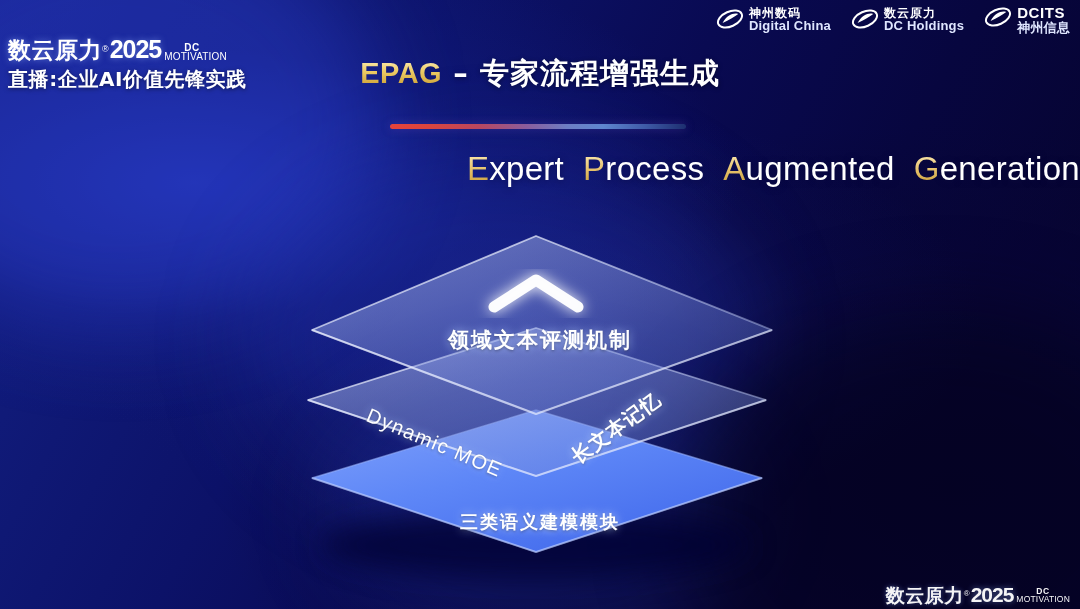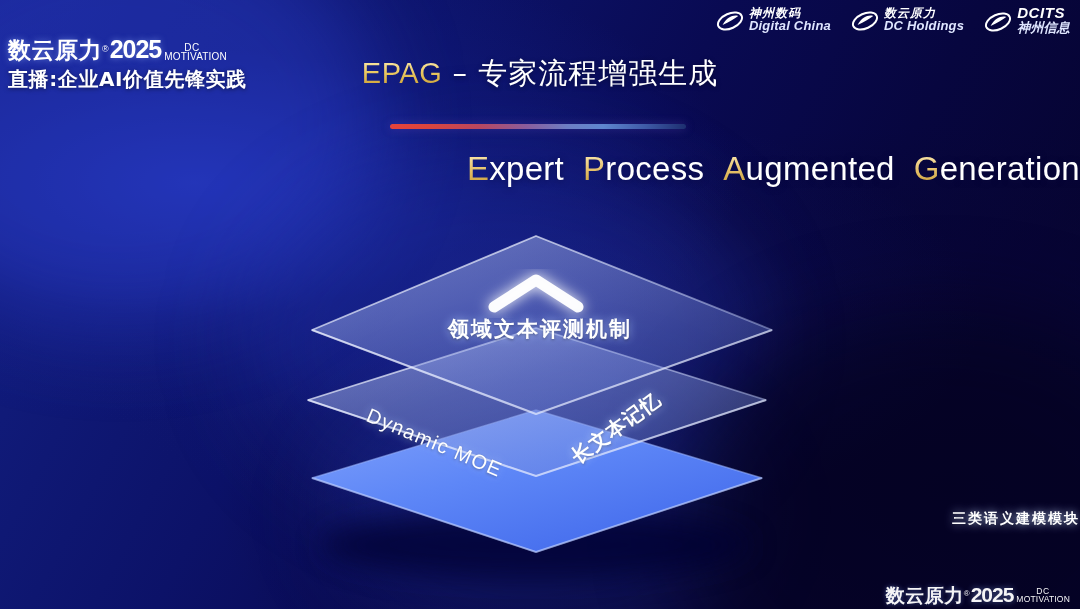--- a/index.html
+++ b/index.html
@@ -38,50 +38,50 @@
     text-shadow:0 0 6px rgba(150,180,255,.6);
   }
   .brand-reg { font-size:9px; color:#fff; vertical-align:super; line-height:1; margin:0 1px 8px 0; }
   .brand-year {
     font-size:25px; font-weight:700; color:#fff; line-height:1;
     letter-spacing:-1px; font-family:"Liberation Sans",sans-serif;
     text-shadow:0 0 6px rgba(150,180,255,.55);
     margin-top:33px;
   }
   .brand-dc { margin-left:3px; line-height:.92; margin-bottom:1px; }
-  .brand-dc .dc { font-size:10px; font-weight:400; color:#fff; letter-spacing:.4px; display:block;padding-left:20px; }
+  .brand-dc .dc { font-size:10px; font-weight:700; color:#fff; letter-spacing:.4px; display:block;padding-left:20px; }
   .brand-dc .mot { font-size:10px; font-weight:400; color:#fff; letter-spacing:.2px; display:block; }
 
   .live-line {
     margin-top:4px;
     font-size:20px; font-weight:700; color:#ffffff; letter-spacing:.6px;
     font-family:"DejaVu Sans","Liberation Sans",sans-serif;
     text-shadow:0 1px 4px rgba(0,0,0,.5);
     white-space:nowrap;
   }
 
   
   .partners {
     position:absolute; right:10px; top:5px; z-index:30;
     display:flex; align-items:center; gap:20px;
   }
-  .partner { display:flex; align-items:flex-end; gap:5px;font-style:italic; }
+  .partner { display:flex; align-items:flex-start; gap:5px; }
   .partner-mark { width:28px; height:24px; flex:0 0 auto; }
   .partner-txt { line-height:1.05; }
   .partner-txt .p1 {
     display:block; font-size:12px; font-weight:700; color:#fff; letter-spacing:1px;
     font-family:"DejaVu Sans","Liberation Sans",sans-serif;
   }
   .partner-txt .p2 { display:block; font-size:13px; font-weight:700; color:#dfe6ff; letter-spacing:.2px; }
   .partner-txt .p1-en { letter-spacing:.6px; font-family:"Liberation Sans",sans-serif; font-size:15px; }
 
   
   .title-main {
     position:absolute; left:0; right:0; top:54px; text-align:center; z-index:25;
-    font-size:29px; font-weight:400; letter-spacing:1px;
+    font-size:29px; font-weight:700; letter-spacing:1px;
     font-family:"DejaVu Sans","Liberation Sans",sans-serif;
     white-space:nowrap;
   }
   .title-main .gold {
     color:#f0d070;
     background:linear-gradient(180deg,#fff3c4 0%,#eccb65 45%,#c89a2e 100%);
     -webkit-background-clip:text; background-clip:text;
     -webkit-text-fill-color:transparent;
     font-family:"Liberation Sans",sans-serif; letter-spacing:.5px;
   }
@@ -110,27 +110,27 @@
 
   
   .stack { position:absolute; left:0; top:0; width:1080px; height:609px; z-index:20; pointer-events:none; }
   .stack svg { width:1080px; height:609px; display:block; }
 
   .layer-label {
     position:absolute; z-index:22; color:#ffffff; white-space:nowrap;
     font-family:"DejaVu Sans","Liberation Sans",sans-serif; font-weight:700;
   }
   .lbl-top {
-    left:0; right:0; top:315px; text-align:center;
+    left:0; right:0; top:326px; text-align:center;
     font-size:21px; letter-spacing:2px;
     text-shadow:0 0 10px rgba(170,195,255,.85),0 1px 3px rgba(0,0,0,.45);
   }
   .lbl-bottom {
-    left:0; right:0; top:510px; text-align:right;
-    font-size:14px; letter-spacing:2px;
+    left:0; right:0; top:510px; text-align:center;
+    font-size:18px; letter-spacing:2px;
     text-shadow:0 0 10px rgba(190,212,255,.9),0 1px 3px rgba(0,0,0,.4);
   }
   .lbl-moe {
     left:372px; top:404px;
     font-size:20px; font-weight:400; letter-spacing:1.5px;
     font-family:"Liberation Sans",sans-serif;
     transform:rotate(23deg); transform-origin:left top;
     text-shadow:0 0 9px rgba(170,195,255,.8),0 1px 3px rgba(0,0,0,.35);
   }
   .lbl-mem {

